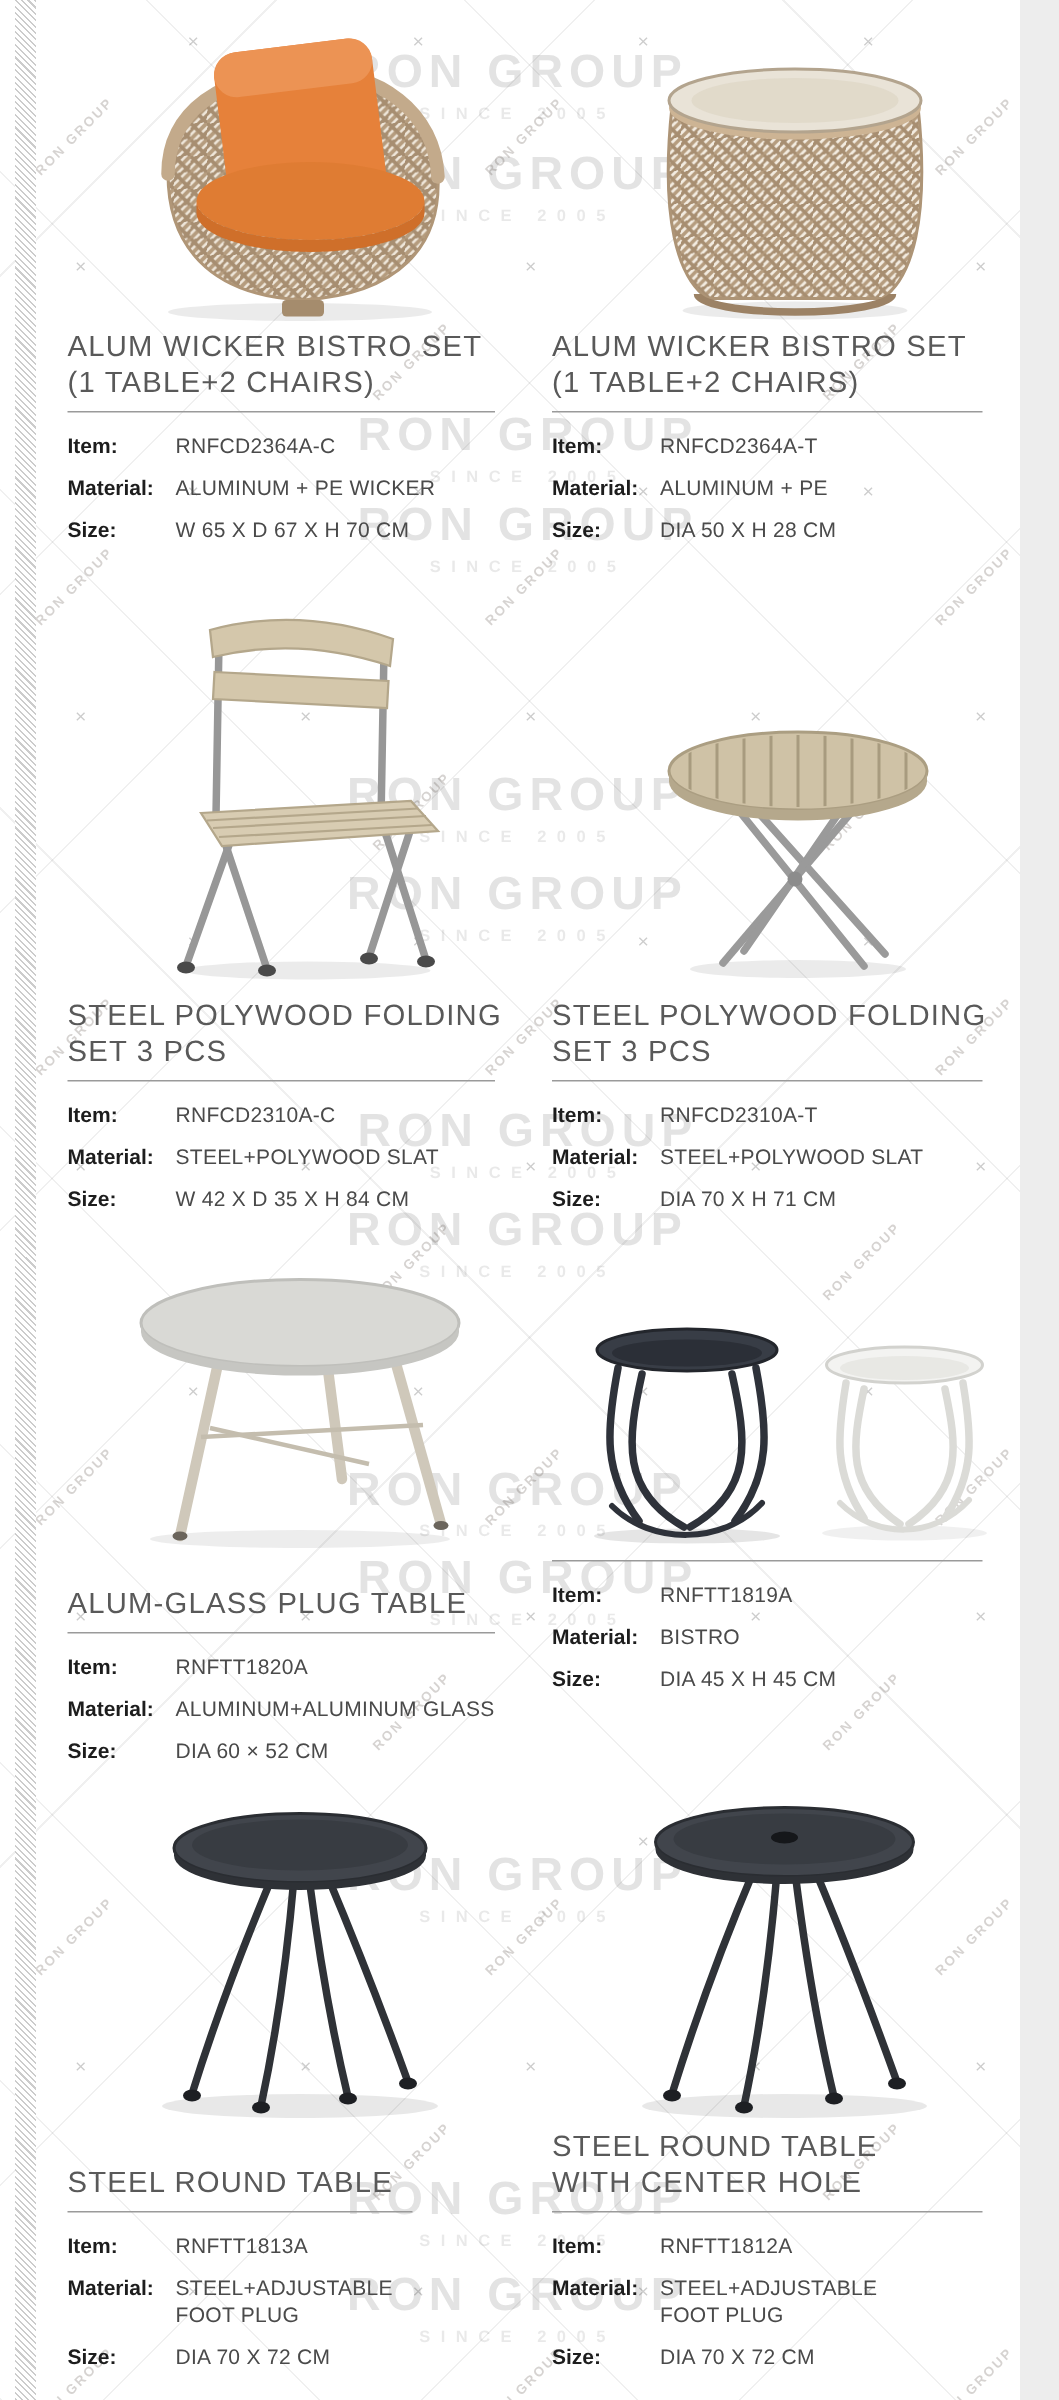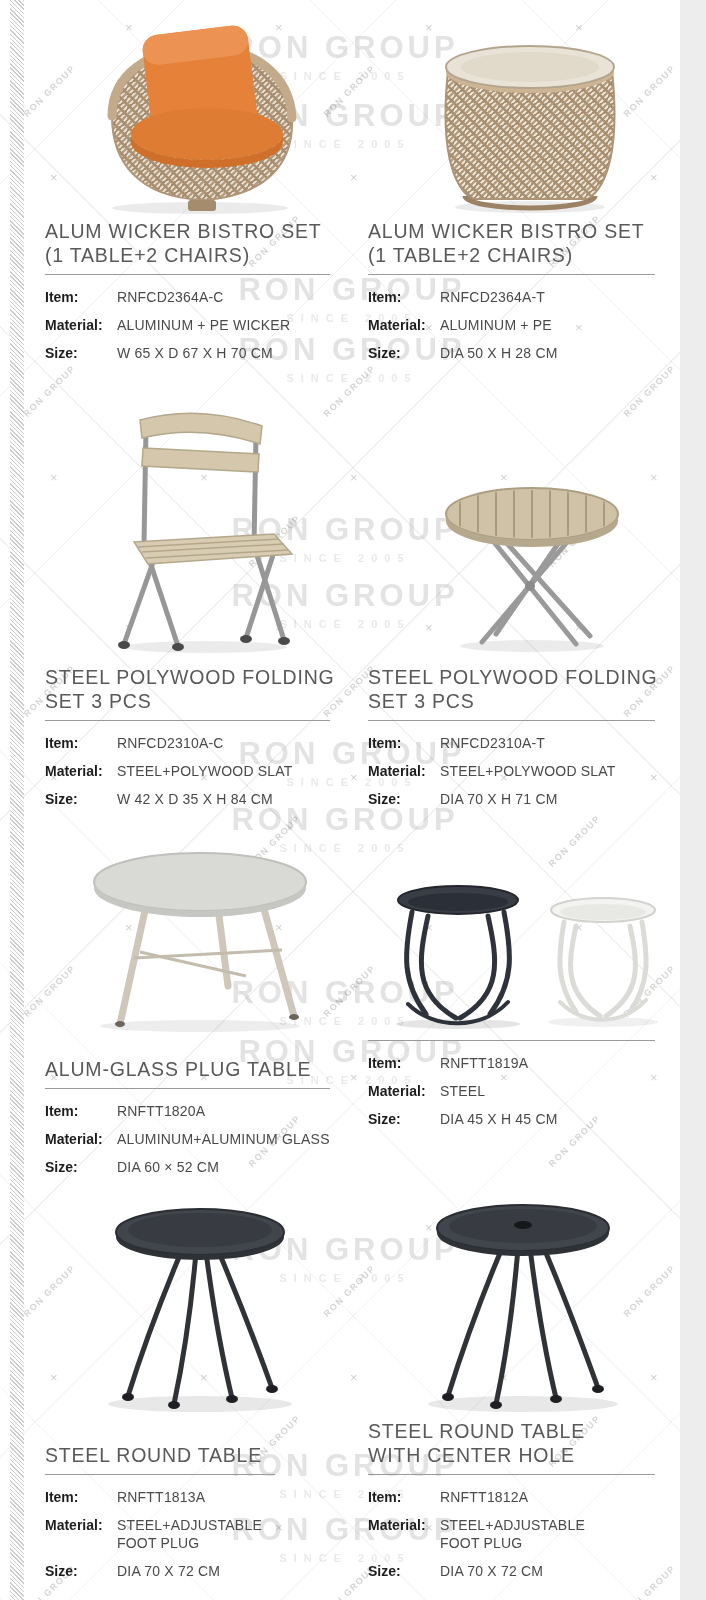--- a/index.html
+++ b/index.html
@@ -428,21 +428,21 @@
     </svg>
   </div>
   <hr class="rule" style="width:287px">
   <div class="specs">
     <div class="spec">
         <span class="lab">Item:</span>
         <span class="val">RNFTT1819A</span>
       </div>
     <div class="spec">
         <span class="lab">Material:</span>
-        <span class="val">STEEL</span>
+        <span class="val">BISTRO</span>
       </div>
     <div class="spec">
         <span class="lab">Size:</span>
         <span class="val">DIA 45 X H 45 CM</span>
       </div>
   </div>
 </section>
 
 <section class="cell" style="left:45px;top:1180px">
   <div class="imgbox" style="height:236px">

